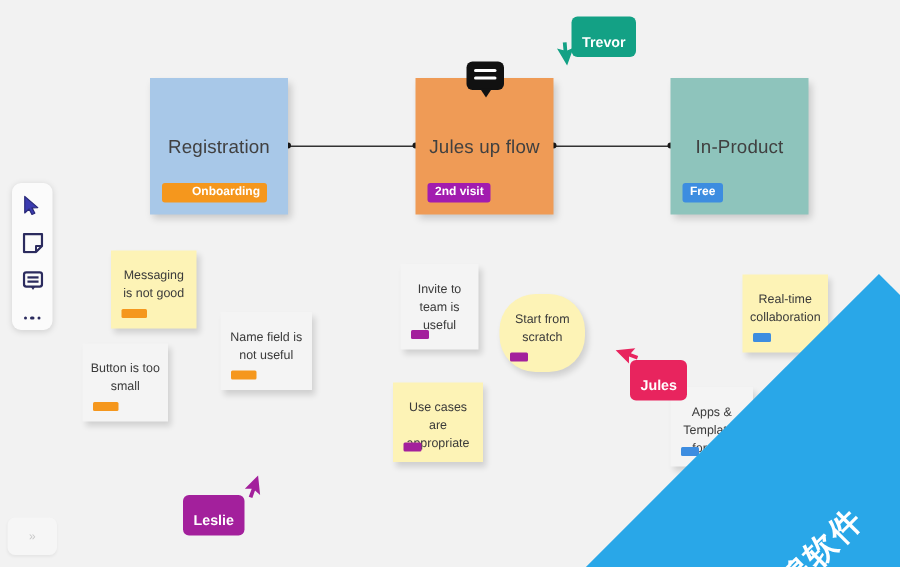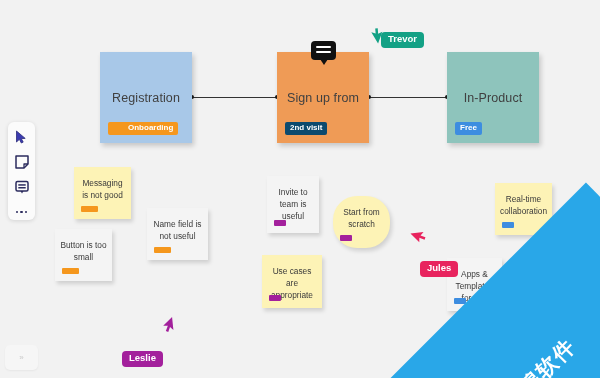--- a/index.html
+++ b/index.html
@@ -100,25 +100,24 @@
   }
   .note.yellow { background: #fdf3b6; }
   .note.white  { background: #f4f4f4; }
 
   
   .cursor-label {
     position: absolute;
     font-size: 9.5px;
     font-weight: bold;
     color: #fff;
-    padding: 2px 7px 4px 7px;
+    padding: 13px 7px 4px 7px;
     border-radius: 4px;
     line-height: 1;
     white-space: nowrap;
-    margin-top: 21px;
   }
   .cursor-arrow { position: absolute; width: 0; height: 0; }
 
   
   #toolbar {
     position: absolute;
     left: 8px; top: 122px;
     width: 27px; height: 98px;
     background: #fbfbfb;
     border-radius: 6px;
@@ -196,22 +195,22 @@
   <div class="conn" style="left:369px; top:97px; width:78px;"></div>
   <div class="dot" style="left:367px; top:95px;"></div>
   <div class="dot" style="left:445px; top:95px;"></div>
 
   <div id="flow-nodes">
       <div class="flow-box" style="left: 100px; top: 52px; width: 92px; height: 91px; background: rgb(168, 200, 232);">
         <div class="fb-title">Registration</div>
         <div class="badge" style="background: rgb(245, 151, 29); padding-left: 20px;">Onboarding</div>
       </div>
       <div class="flow-box" style="left: 277px; top: 52px; width: 92px; height: 91px; background: rgb(239, 155, 86);">
-        <div class="fb-title">Sign up from</div>
-        <div class="badge" style="background: #0c4a6e;">2nd visit</div>
+        <div class="fb-title">Jules up flow</div>
+        <div class="badge" style="background: #a21caf;">2nd visit</div>
       </div>
       <div class="flow-box" style="left: 447px; top: 52px; width: 92px; height: 91px; background: rgb(142, 196, 188);">
         <div class="fb-title">In-Product</div>
         <div class="badge" style="background: rgb(61, 141, 224);">Free</div>
       </div>
     </div>
 
   <div class="comment-pin" style="left:311px; top:41px;">
     <span class="bar b1"></span>
     <span class="bar b2"></span>

